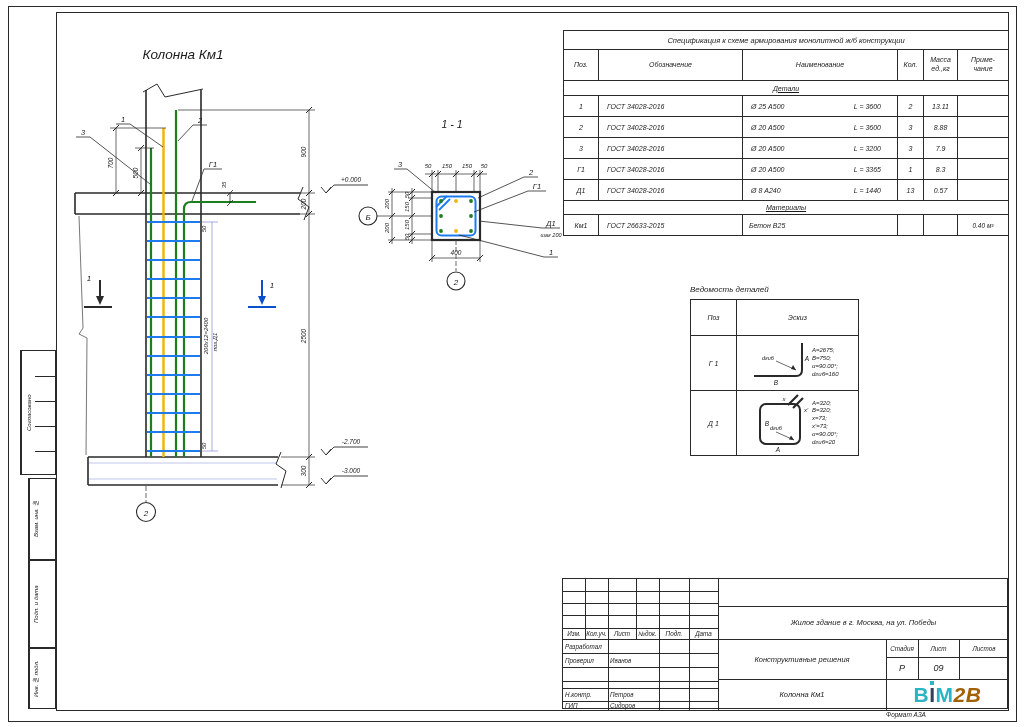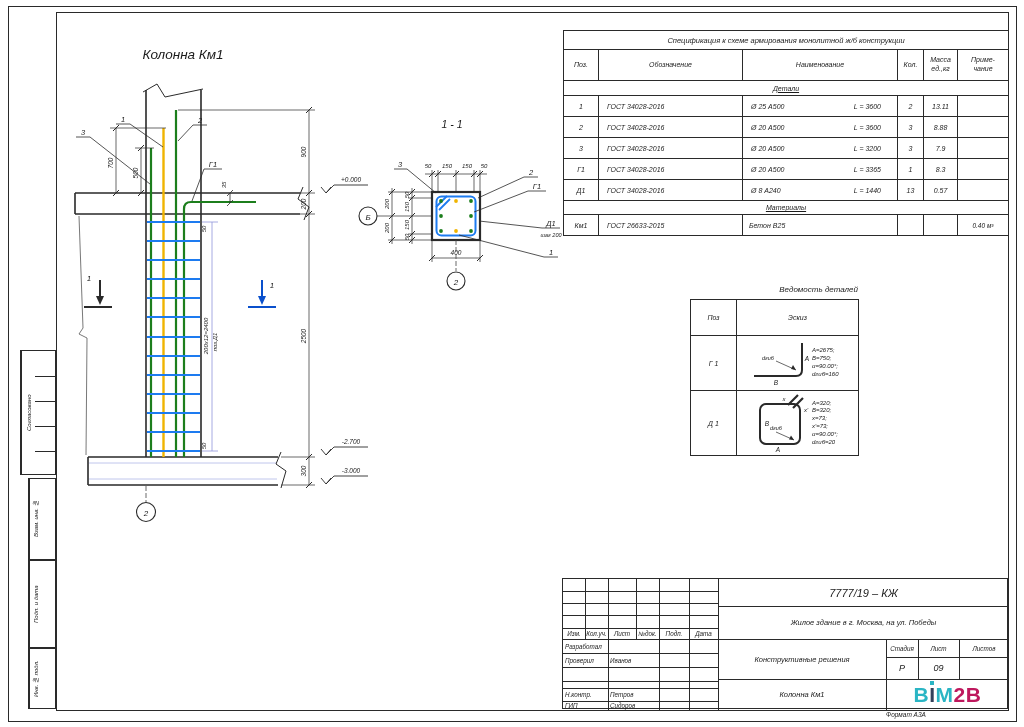--- a/index.html
+++ b/index.html
@@ -14,30 +14,30 @@
   
   table{border-collapse:collapse;table-layout:fixed;}
   .spec{left:563px;top:30px;width:445px;}
   .spec td{border:1px solid #2a2a2a;font-size:7px;font-style:italic;padding:0 2px;overflow:hidden;white-space:nowrap;}
   .spec .hdr{text-align:center;white-space:pre-line;line-height:1.25;}
   .spec .sec{text-align:center;text-decoration:underline;}
   .spec .c{text-align:center;}
   .namecell{display:flex;justify-content:space-between;padding:0 14px 0 6px;}
   .ved{left:690px;top:299px;width:168px;}
   .ved td{border:1px solid #2a2a2a;font-size:7px;font-style:italic;text-align:center;vertical-align:middle;}
-  .ved-title{left:690px;top:285px;width:168px;font-size:8px;text-align:right;}
+  .ved-title{left:690px;top:285px;width:168px;font-size:8px;text-align:left;}
   .params{white-space:pre-line;font-size:6px;font-style:italic;text-align:left;line-height:1.3;}
   
   .tb{left:562px;top:578px;width:446px;height:131px;border:1.4px solid #2a2a2a;box-sizing:border-box;}
   .vl,.hl{position:absolute;background:#2a2a2a;}
   .tb-txt{position:absolute;font-size:6.3px;font-style:italic;display:flex;align-items:center;justify-content:center;overflow:hidden;}
   .tb-left{justify-content:flex-start;padding-left:2px;}
   .logo{font-size:21px;font-weight:bold;letter-spacing:0.5px;font-style:normal;}
   .lg-t{color:#2ab5c4;}
-  .lg-n{color:#be185d;}
+  .lg-n{color:#a16207;font-style:italic;}
   .lg-i{color:#32405a;position:relative;}
   .lg-i::after{content:"";position:absolute;left:1px;top:-1.5px;width:3.5px;height:3.5px;background:#2ab5c4;}
   
   .stamp{border:1px solid #2a2a2a;box-sizing:border-box;}
   .stamp .lbl{position:absolute;left:0;top:0;bottom:0;border-right:1px solid #2a2a2a;font-size:6px;font-style:italic;}
   svg text{font-family:"Liberation Sans",sans-serif;font-style:italic;fill:#1b1b1b;}
 </style>
 </head>
 <body>
 
@@ -376,21 +376,20 @@
 
     <div class="tb-txt tb-left" style="left:0;top:60px;width:45px;height:14px">Разработал</div>
     <div class="tb-txt tb-left" style="left:45px;top:60px;width:51px;height:14px"></div>
     <div class="tb-txt tb-left" style="left:0;top:74px;width:45px;height:14px">Проверил</div>
     <div class="tb-txt tb-left" style="left:45px;top:74px;width:51px;height:14px">Иванов</div>
     <div class="tb-txt tb-left" style="left:0;top:109px;width:45px;height:13px">Н.контр.</div>
     <div class="tb-txt tb-left" style="left:45px;top:109px;width:51px;height:13px">Петров</div>
     <div class="tb-txt tb-left" style="left:0;top:122px;width:45px;height:9px">ГИП</div>
     <div class="tb-txt tb-left" style="left:45px;top:122px;width:51px;height:9px">Сидоров</div>
 
-    <div class="tb-txt" style="left:155px;top:0;width:291px;height:27px;font-size:11px">7777/19 – КЖ</div>
     <div class="tb-txt" style="left:155px;top:60px;width:168px;height:40px;font-size:7.5px">Конструктивные решения</div>
     <div class="tb-txt" style="left:155px;top:27px;width:291px;height:33px;font-size:7.5px">Жилое здание в г. Москва, на ул. Победы</div>
     <div class="tb-txt" style="left:323px;top:60px;width:32px;height:18px">Стадия</div>
     <div class="tb-txt" style="left:355px;top:60px;width:41px;height:18px">Лист</div>
     <div class="tb-txt" style="left:396px;top:60px;width:50px;height:18px">Листов</div>
     <div class="tb-txt" style="left:323px;top:78px;width:32px;height:22px;font-size:9px">Р</div>
     <div class="tb-txt" style="left:355px;top:78px;width:41px;height:22px;font-size:9px">09</div>
     <div class="tb-txt" style="left:396px;top:78px;width:50px;height:22px;font-size:9px"></div>
     <div class="tb-txt" style="left:155px;top:100px;width:168px;height:31px;font-size:7.5px">Колонна Км1</div>
     <div class="tb-txt logo" style="left:323px;top:100px;width:123px;height:31px">

